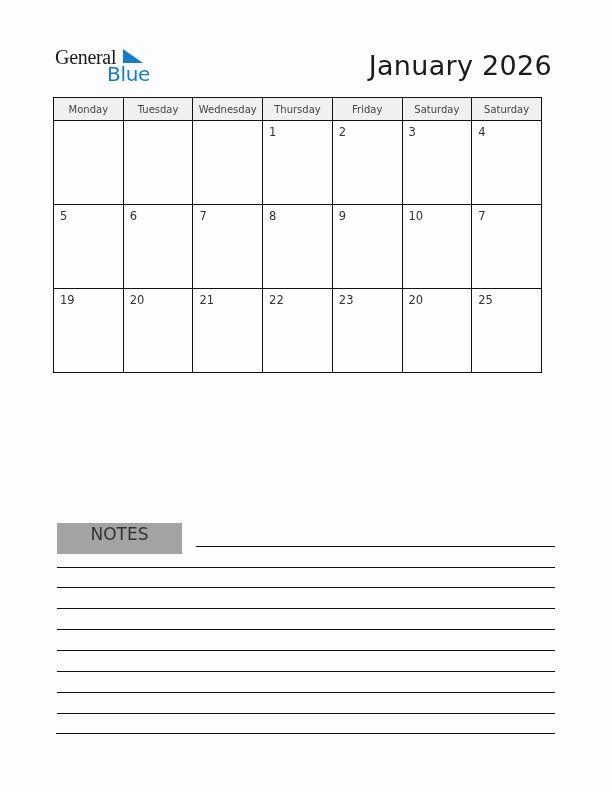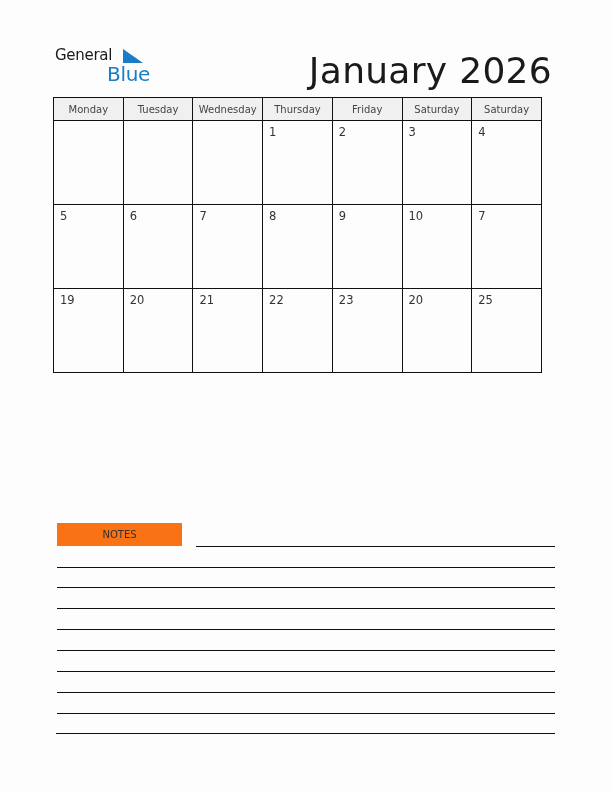--- a/index.html
+++ b/index.html
@@ -1,37 +1,37 @@
 <!DOCTYPE html>
 <html><head>
 <meta charset="utf-8">
 <style>
   html, body { margin: 0; padding: 0; }
   body {
     width: 612px; height: 792px; background: #fdfdfd; position: relative;
     font-family: "DejaVu Sans", sans-serif; color: #222; overflow: hidden;
   }
   .logo { position: absolute; left: 55px; top: 46px; width: 100px; height: 40px; }
-  .logo-general { position: absolute; left: 0; top: 0; font-size: 15px; color: #1a1a1a; letter-spacing: -0.3px; }
+  .logo-general { position: absolute; left: 0; top: 0; font-size: 20px; color: #1a1a1a; letter-spacing: -0.3px; font-family: Liberation Serif, serif; }
   .logo-blue { position: absolute; left: 52px; top: 16px; font-size: 20px; color: #1a7cc4; letter-spacing: -0.3px; }
   .logo-tri { position: absolute; left: 68px; top: 3px; width: 0; height: 0;
     border-left: 20px solid #1a7cc4; border-top: 14px solid transparent; }
-  .title { position: absolute; right: 60px; top: 50px; font-size: 36px; color: #1a1a1a; letter-spacing: 0.3px; }
+  .title { position: absolute; right: 60px; top: 50px; font-size: 27px; color: #1a1a1a; letter-spacing: 0.3px; }
   table.cal { position: absolute; left: 53px; top: 97px; width: 489px; border-collapse: collapse; table-layout: fixed; }
   table.cal th {
     height: 22px; font-weight: normal; font-size: 10px; color: #444; background: #f0f0f0;
     border: 1px solid #111; padding: 0; text-align: center;
   }
   table.cal td {
     height: 75px; border: 1px solid #111; vertical-align: top; padding: 4px 6px;
     font-size: 11.5px; color: #333;
   }
   .notes-label {
-    position: absolute; left: 57px; top: 523px; width: 125px; height: 23px; background: #f97316;
-    font-size: 10px; color: #333; text-align: center; line-height: 23px;
+    position: absolute; left: 57px; top: 523px; width: 125px; height: 31px; background: #a3a3a3;
+    font-size: 17px; color: #333; text-align: center; line-height: 23px;
   }
   .note-line { position: absolute; height: 0; border-top: 1px solid #111; }
 </style>
 </head>
 <body>
 
 <div class="logo">
   <span class="logo-general">General</span>
   <span class="logo-tri"></span>
   <span class="logo-blue">Blue</span>

